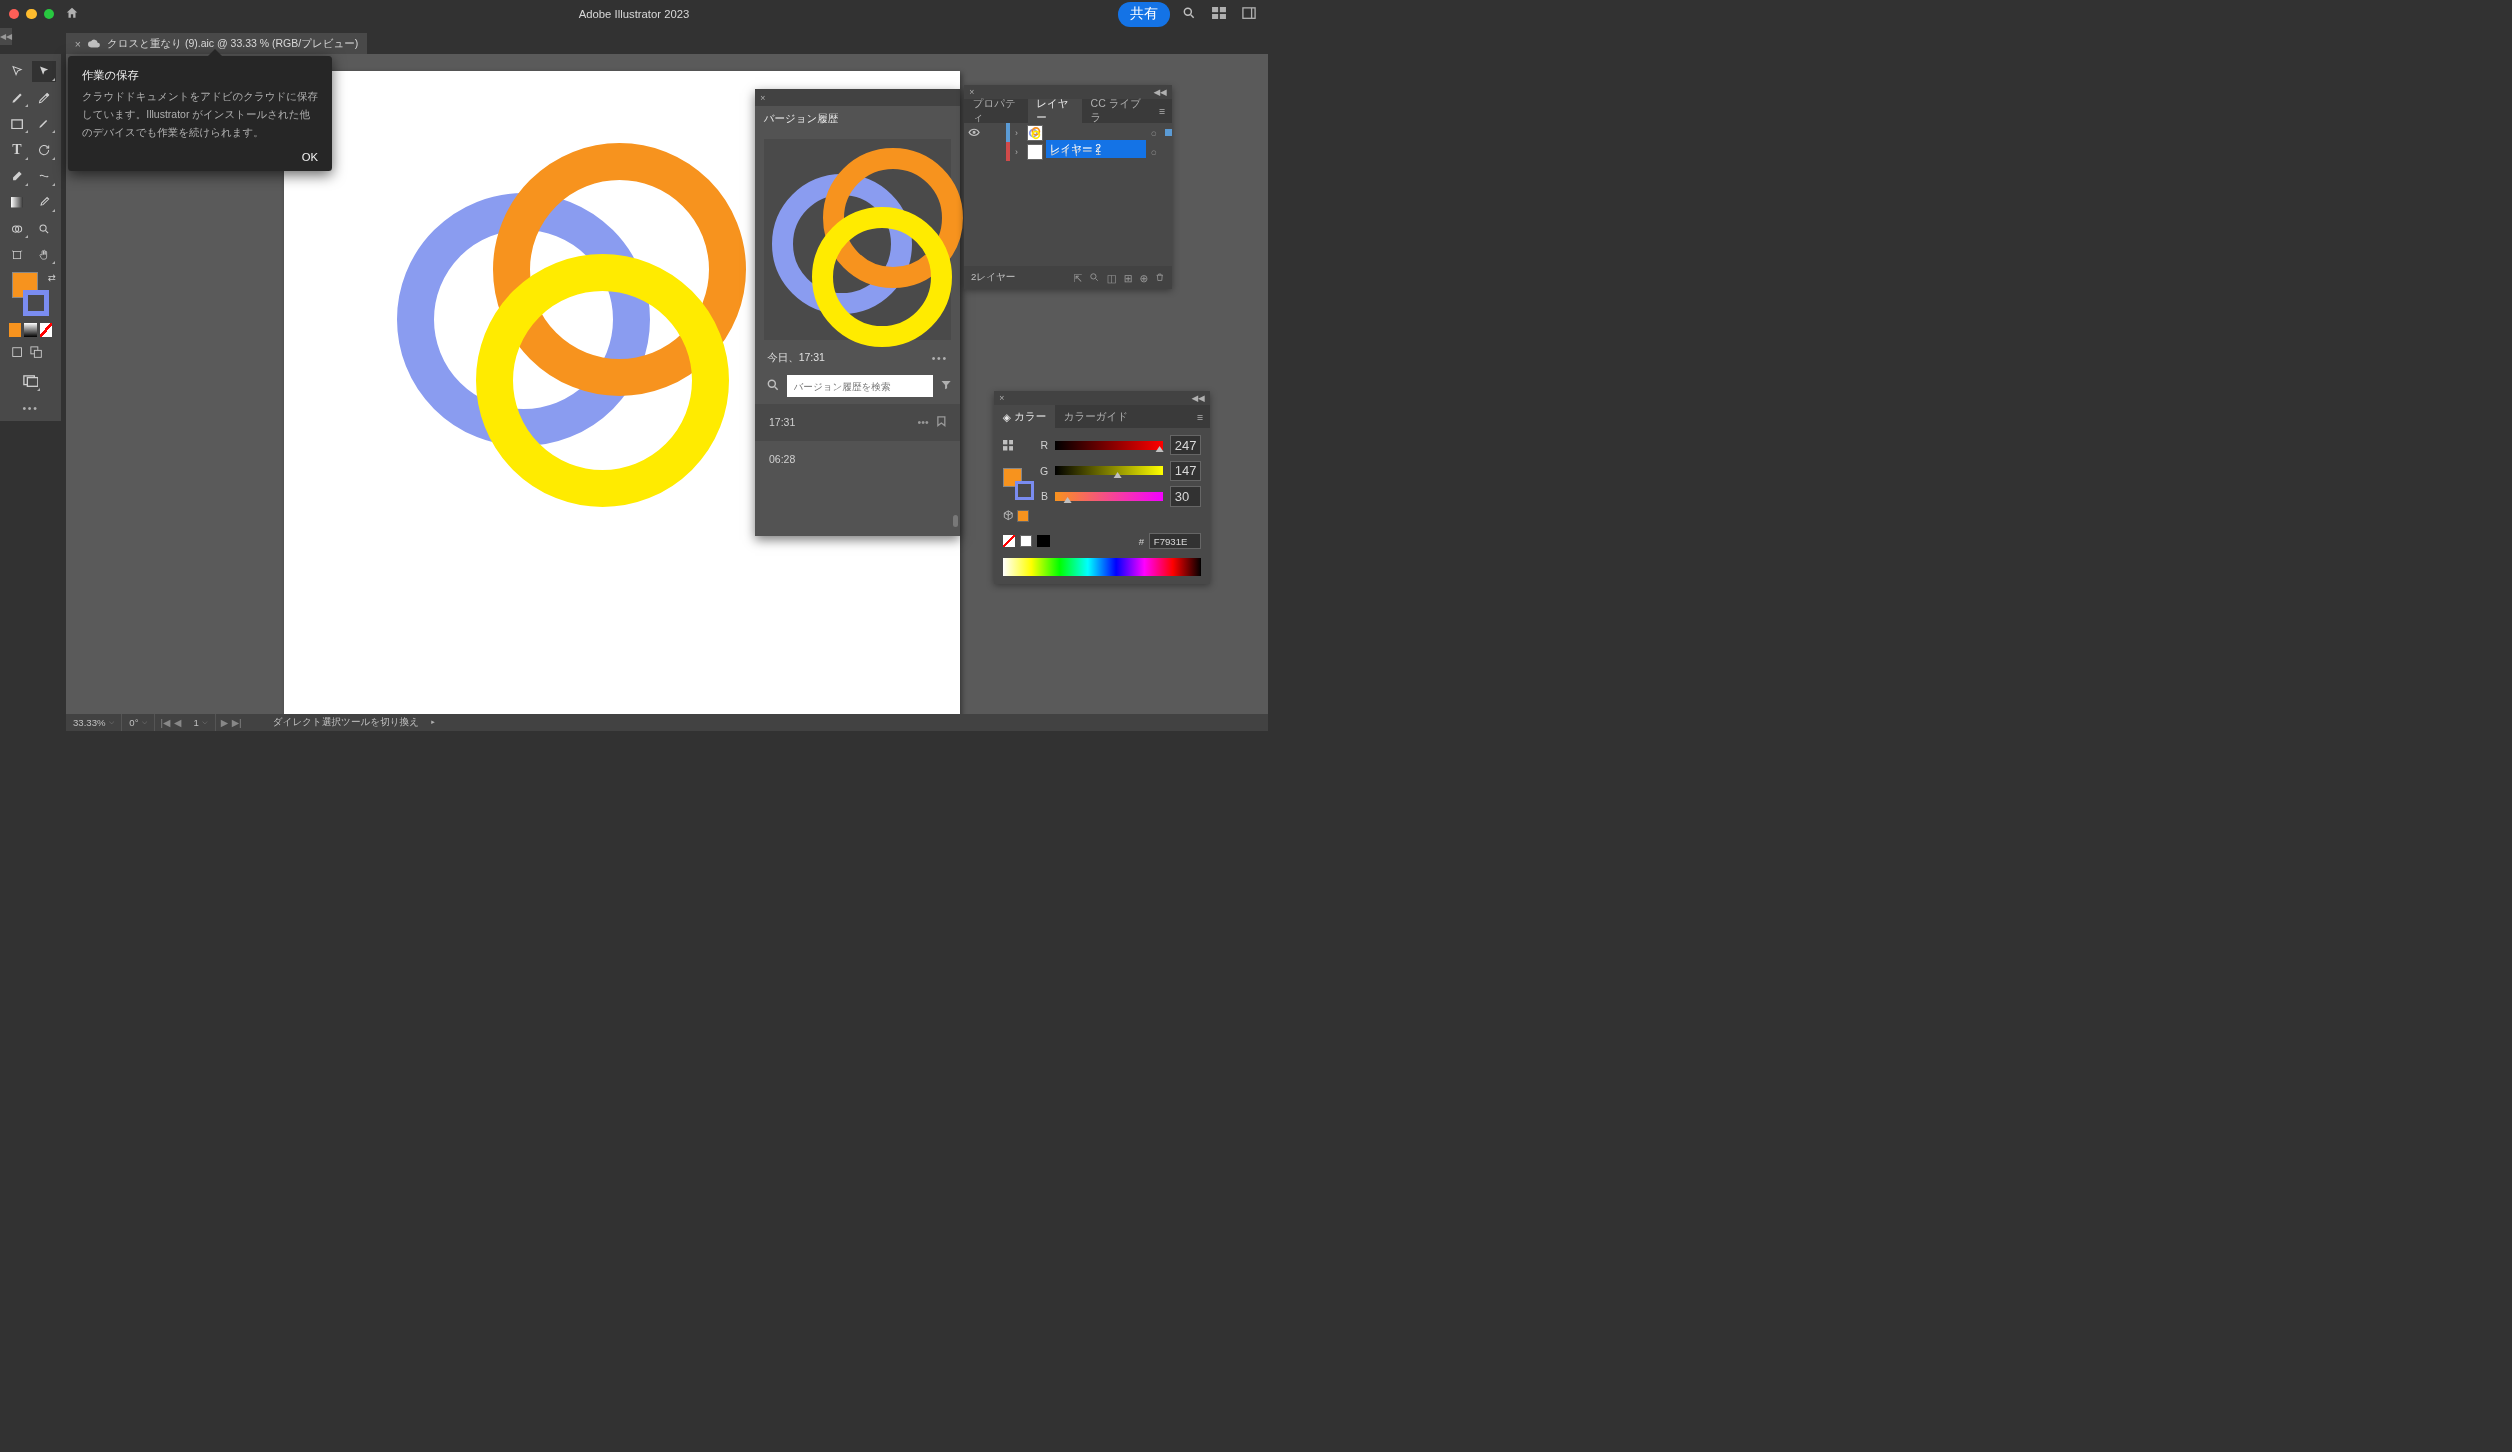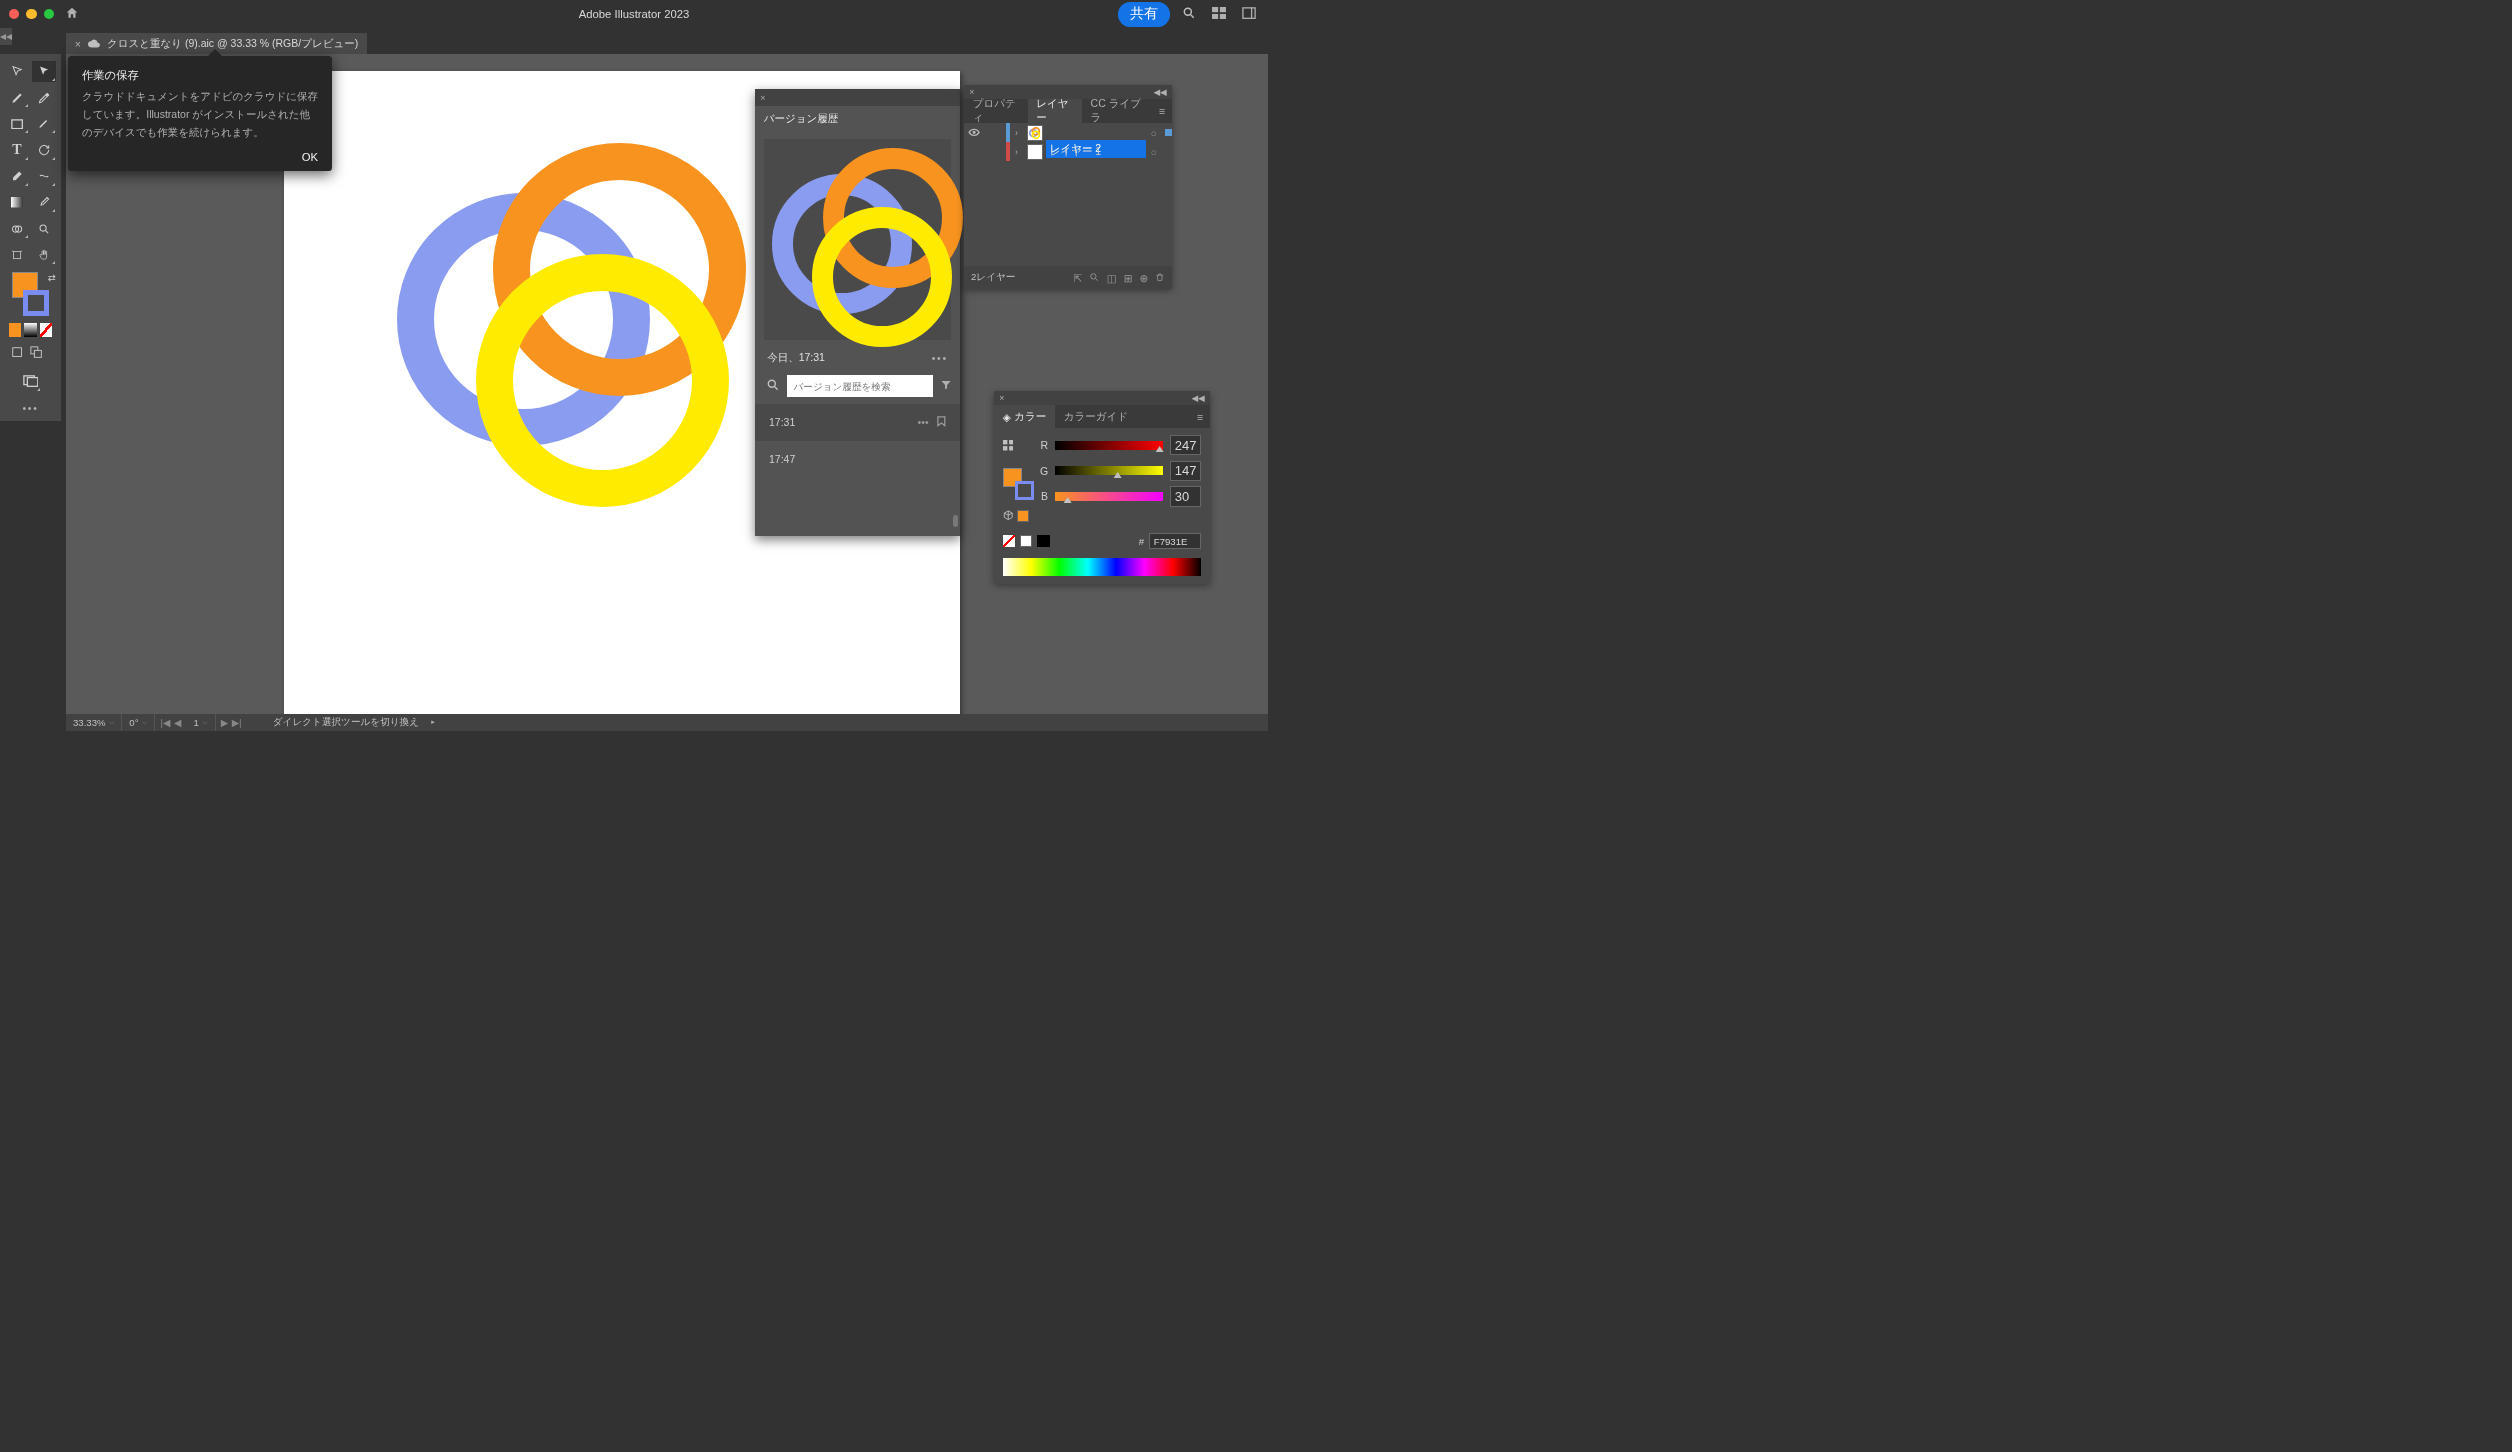--- a/index.html
+++ b/index.html
@@ -396,21 +396,21 @@
       <div class="vh-item-actions">
         <span>•••</span>
         <span>
           <svg width="8.7" height="10.5" viewBox="0 0 10 12" fill="none" stroke="#999" stroke-width="1.5">
               <path d="M1 1h8v10l-4-3-4 3z"></path>
             </svg>
         </span>
       </div>
     </div>
     <div class="vh-item">
-      <span>17:47</span>
+      <span>06:28</span>
     </div>
   </div>
   <div class="vh-scroll"></div>
 </div>
 
 <div class="layers-panel">
   <div class="lp-top">
     <span class="panel-close">×</span>
     <span class="lp-collapse">◀◀</span>
   </div>

